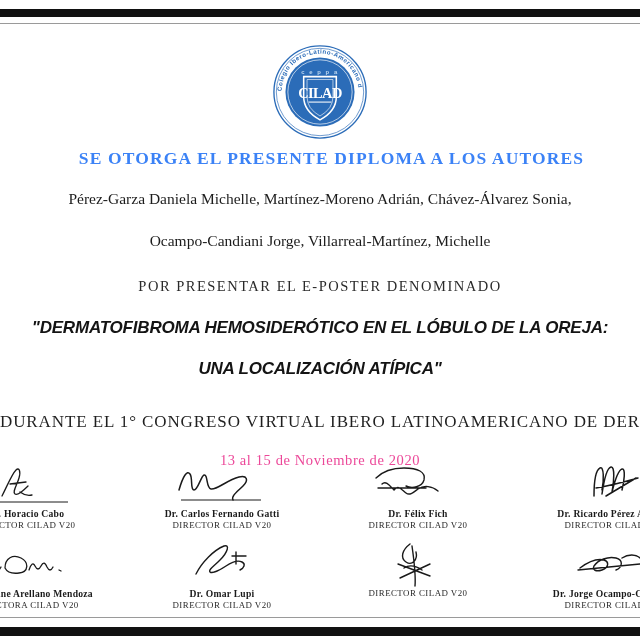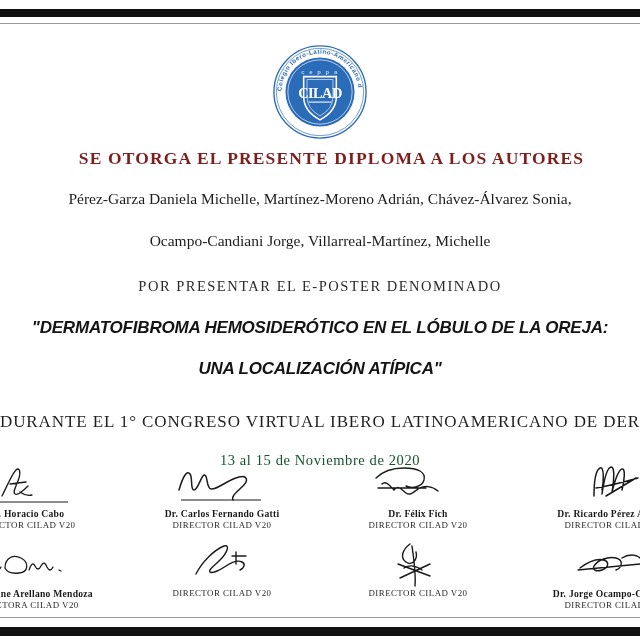--- a/index.html
+++ b/index.html
@@ -44,21 +44,21 @@
   
   .content {
     position: absolute; left: 0; right: 0; top: 148px;
     text-align: center;
   }
   .awarded-line {
     font-family: "Liberation Serif", serif;
     font-weight: bold;
     font-size: 17.5px;
     letter-spacing: 1.15px;
-    color: #7f1d1d;
+    color: #3b82f6;
     white-space: nowrap;
     padding-left: 23px;
   }
   .authors {
     margin-top: 22px;
     font-family: "Liberation Serif", serif;
     font-size: 15.5px;
     color: #1c1c1c;
     line-height: 1;
     white-space: nowrap;
@@ -90,21 +90,21 @@
     font-size: 17px;
     letter-spacing: 0.9px;
     color: #1f1f1f;
     white-space: nowrap;
   }
   .date-line {
     margin-top: 20px;
     font-family: "Liberation Serif", serif;
     font-size: 14.5px;
     letter-spacing: 0.6px;
-    color: #14532d;
+    color: #ec4899;
     white-space: nowrap;
   }
 
   
   .sig-row {
     position: absolute;
     left: -72px;
     width: 784px;
     display: flex;
   }
@@ -258,20 +258,21 @@
     </div>
 
     <div class="sig-cell">
       <div class="sig-mark">
         <svg width="120" height="46" viewBox="0 0 120 46">
           <path d="M34 32 C40 20, 52 8, 62 4 C68 2, 66 10, 58 18 C52 24, 46 28, 48 30
                    C50 32, 58 28, 64 24 C70 20, 76 18, 80 20 C84 22, 82 26, 78 28
                    M70 14 L84 14 M74 10 L74 22" fill="none" stroke="#1a1a1a" stroke-width="1.4" stroke-linecap="round"></path>
         </svg>
       </div>
+      <div class="sig-name">Dr. Omar Lupi</div>
       <div class="sig-role">DIRECTOR CILAD V20</div>
     </div>
 
     <div class="sig-cell">
       <div class="sig-mark">
         <svg width="120" height="46" viewBox="0 0 120 46">
           <path d="M52 2 C44 8, 42 16, 48 20 C54 24, 60 18, 58 10
                    M40 22 L72 34 M72 22 L42 36 M54 4 C56 18, 58 32, 57 44
                    M46 26 C52 22, 58 24, 64 28" fill="none" stroke="#1a1a1a" stroke-width="1.4" stroke-linecap="round"></path>
         </svg>

